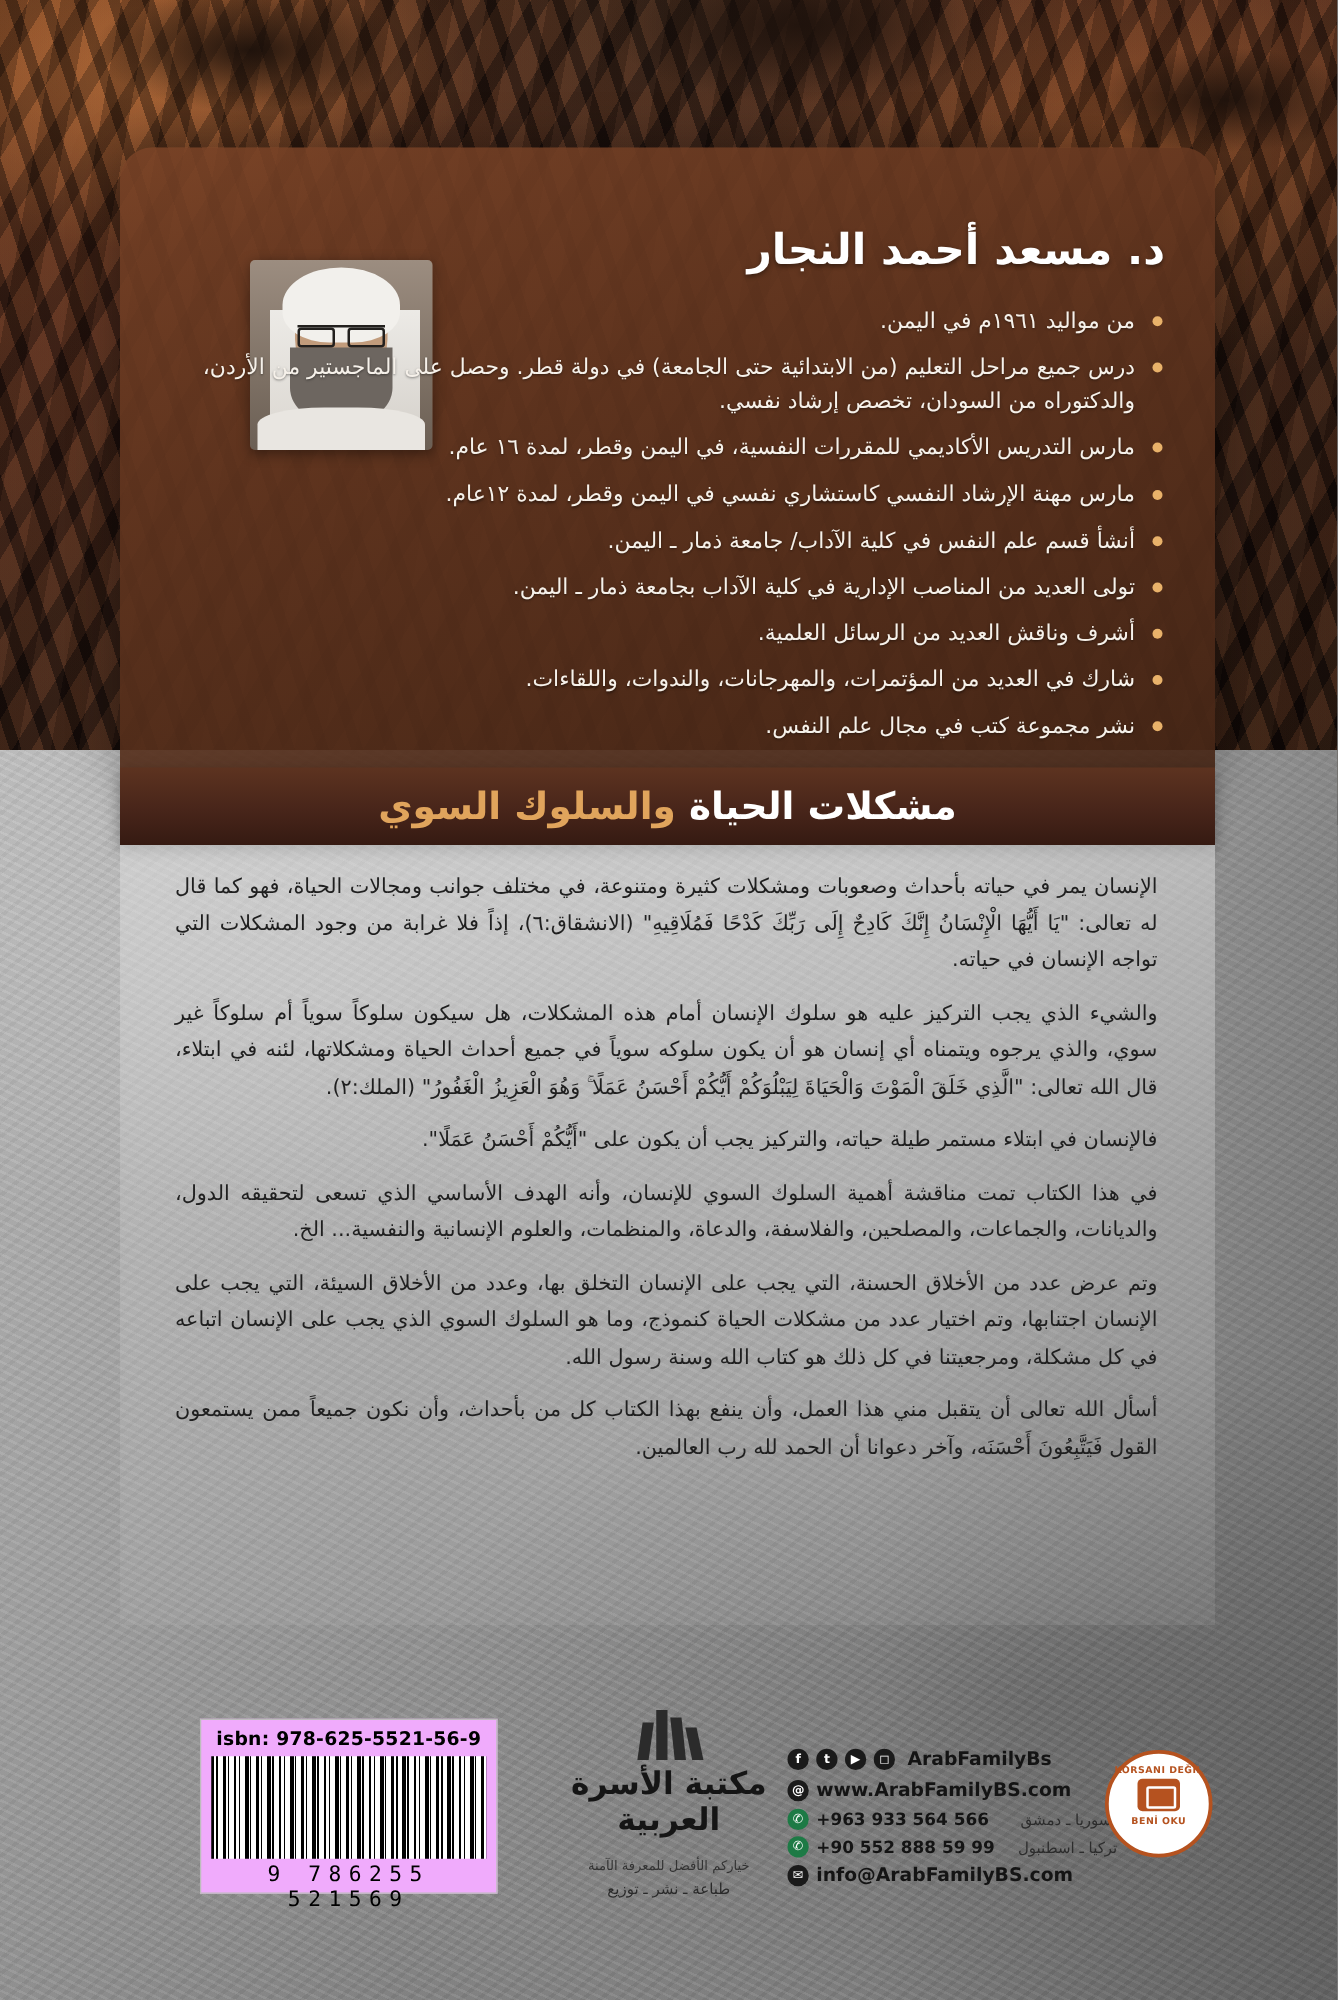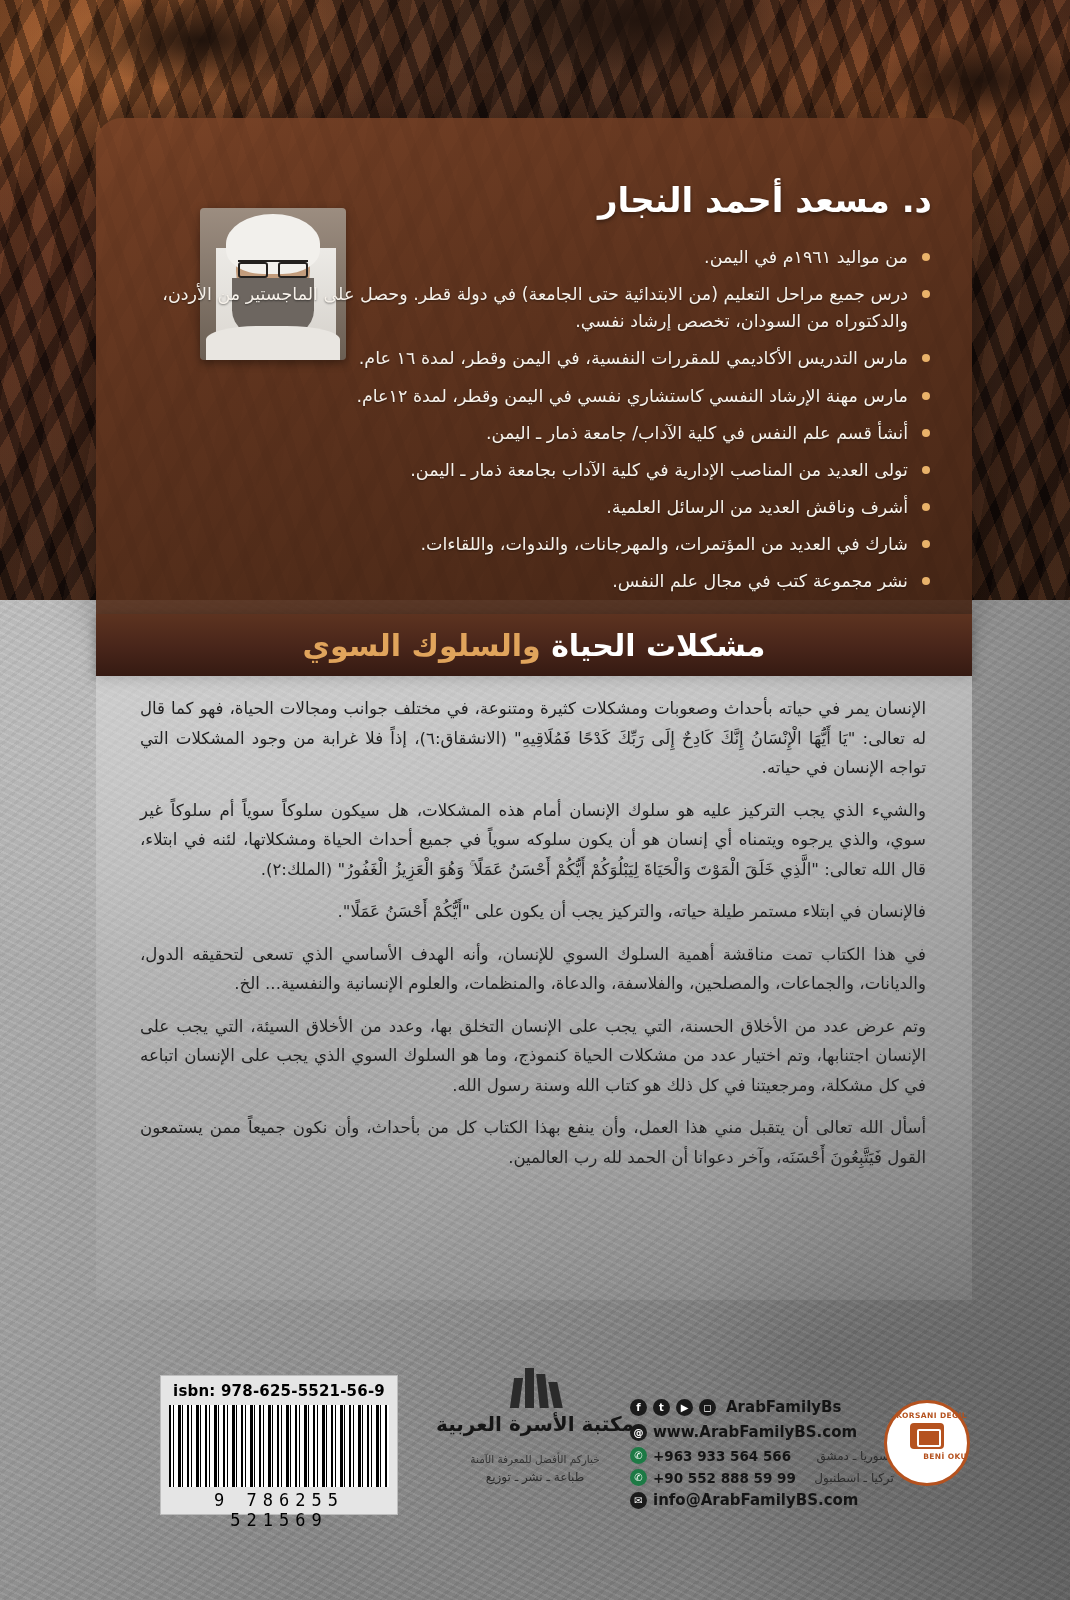--- a/index.html
+++ b/index.html
@@ -234,21 +234,21 @@
   }
   .body-text p { margin: 0 0 13px 0; }
 
   
   .barcode-box {
     position: absolute;
     left: 160px;
     top: 1375px;
     width: 238px;
     height: 140px;
-    background: #e5e5e5;
+    background: #f0abfc;
     border: 1px solid #bdbdbd;
     padding: 6px 8px;
     box-sizing: border-box;
   }
   .isbn-line {
     font-size: 15px;
     font-weight: bold;
     color: #000;
     text-align: center;
     direction: ltr;
@@ -287,21 +287,21 @@
     position: absolute;
     bottom: 0;
     width: 9px;
     background: #2b2b2b;
   }
   .pub-mark span:nth-child(1){ left: 6px; height: 30px; transform: skewX(-8deg); }
   .pub-mark span:nth-child(2){ left: 19px; height: 40px; }
   .pub-mark span:nth-child(3){ left: 32px; height: 34px; transform: skewX(6deg); }
   .pub-mark span:nth-child(4){ left: 45px; height: 26px; transform: skewX(12deg); }
   .pub-name {
-    font-size: 20px;
+    font-size: 25px;
     font-weight: bold;
     color: #151515;
   }
   .pub-tag {
     font-size: 10.5px;
     color: #333;
     margin-top: 17px;
     letter-spacing: 0.3px;
   }
   .pub-tag2 {
@@ -369,20 +369,21 @@
 
   .korsani {
     position: absolute;
     left: 884px;
     top: 1400px;
     width: 86px;
     height: 86px;
     border-radius: 50%;
     background: #ffffff;
     border: 3px solid #b5521f;
+    text-align: center;
     box-sizing: border-box;
     padding-top: 8px;
   }
   .korsani .k-top {
     font-size: 7.5px;
     font-weight: bold;
     color: #b5521f;
     letter-spacing: 0.4px;
   }
   .korsani .k-glyph {

